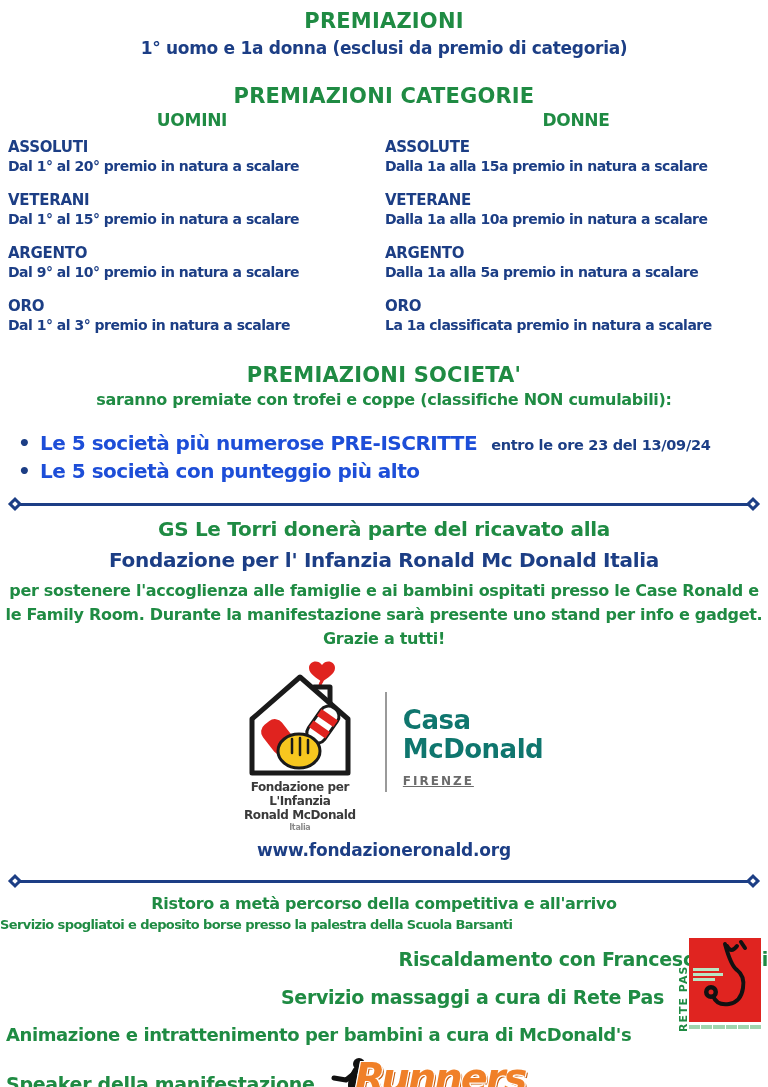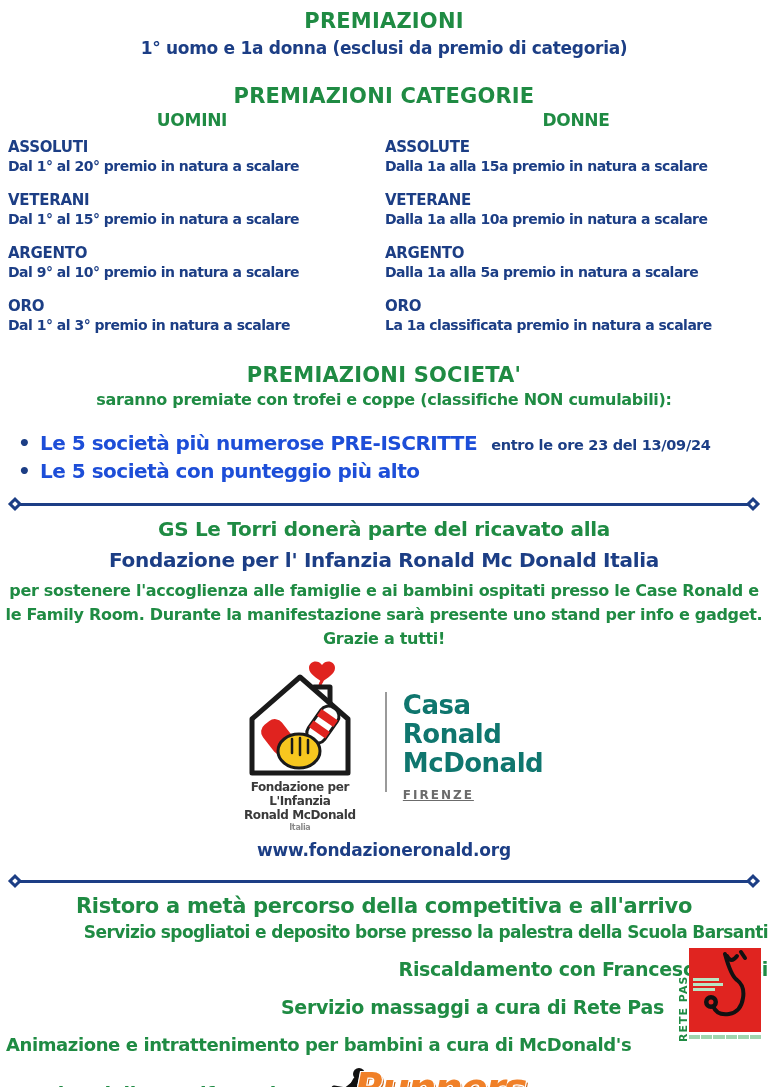--- a/index.html
+++ b/index.html
@@ -48,22 +48,22 @@
   .logo-block { display:flex; justify-content:center; align-items:center; margin-top:10px; }
   .foundation-logo { width:150px; text-align:center; }
   .foundation-text { font-size:12px; color:#3a3a3a; line-height:1.15; letter-spacing:-0.4px; }
   .foundation-italia { font-size:8px; color:#8a8a8a; margin-top:1px; }
   .logo-vline { width:2px; height:100px; background:#9a9a9a; margin:0 16px 10px 10px; }
   .casa-text { font-size:26px; color:#0f766e; line-height:1.12; letter-spacing:-0.5px; }
   .casa-city { font-size:12px; color:#6b6b6b; letter-spacing:2px; margin-top:10px;text-decoration:underline; }
 
   .website { font-size:17px; text-align:center; margin-top:8px; letter-spacing:-0.2px; }
 
-  .ristoro    { font-size:21px; text-align:center; margin-top:6px; }
-  .spogliatoi { font-size:17px; text-align:right; margin-top:4px; letter-spacing:-0.6px; }
+  .ristoro    { font-size:16px; text-align:center; margin-top:6px; }
+  .spogliatoi { font-size:13px; text-align:left; margin-top:4px; letter-spacing:-0.6px; }
 
   .services { position:relative; margin-top:16px; }
   .riscaldamento { font-size:19px; padding-left:22px;text-align:right; }
   .massaggi { font-size:19px; text-align:right; padding-right:104px; margin-top:16px; }
   .animazione { font-size:18px; padding-left:6px; margin-top:16px; letter-spacing:-0.4px; }
   .speaker-row { display:flex; align-items:center; margin-top:10px; padding-left:6px; }
   .speaker-label { font-size:19px; }
 
   
   .retepas { position:absolute; top:-10px; right:2px; width:88px; height:98px; display:flex; }
@@ -191,21 +191,20 @@
       <div class="foundation-text">
         <span>Fondazione per L'Infanzia</span><br>
         <span>Ronald McDonald</span>
       </div>
       <div class="foundation-italia">Italia</div>
     </div>
     <div class="logo-vline"></div>
     <div>
       <div class="casa-text">
         <div>Casa</div>
-        <div>Ronald</div>
         <div>McDonald</div>
       </div>
       <div class="casa-city">FIRENZE</div>
     </div>
   </div>
 
   <div class="website navy">www.fondazioneronald.org</div>
 
   <div class="divider">
     <span class="diamond"></span>

